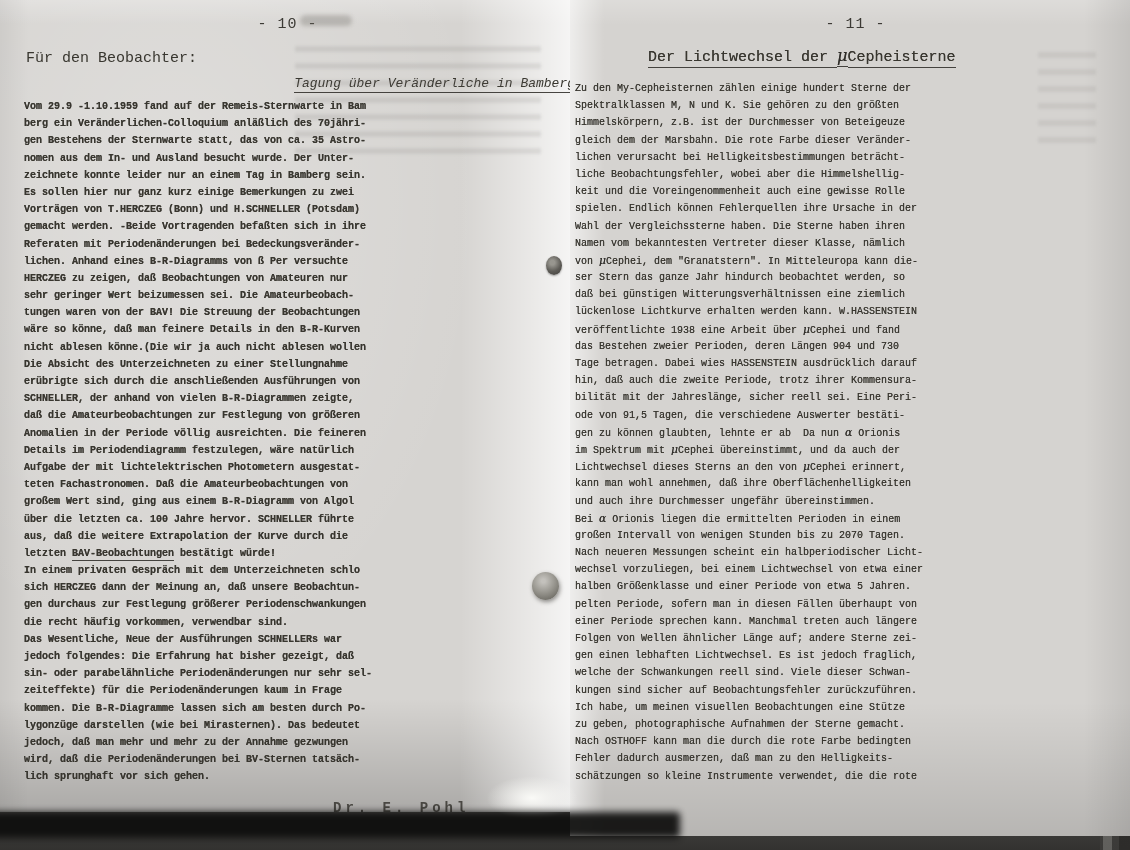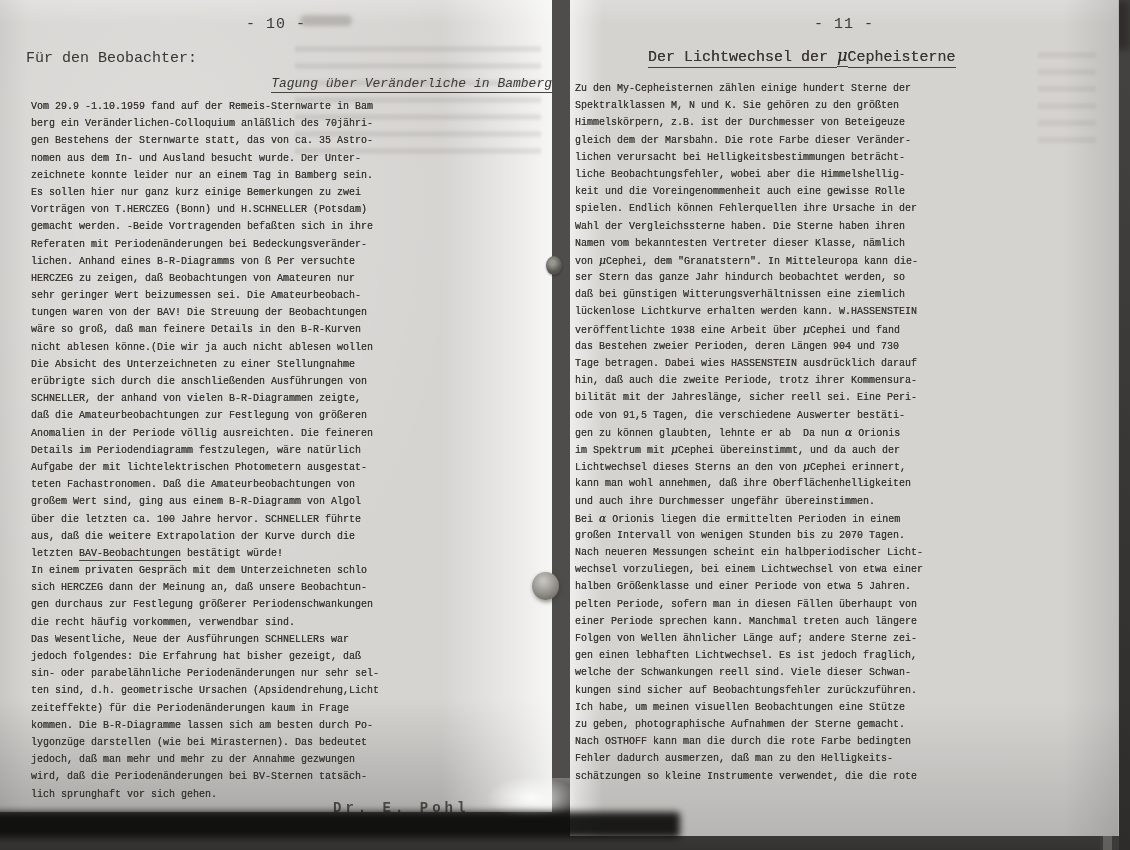--- a/index.html
+++ b/index.html
@@ -22,21 +22,21 @@
     background:linear-gradient(180deg,#b4b3b0 0%,#8d8c89 45%,#605f5c 100%);
   }
   .stack-edge::after{
     content:"";position:absolute;right:0;top:0;width:11px;height:100%;
     background:linear-gradient(180deg,#454442 0%,#2d2c2a 100%);
   }
   .corner-dark{
     position:absolute;right:0;top:0;width:28px;height:50px;
     background:#2e2d2b;filter:blur(4px);
   }
-  .page{position:absolute;top:0;overflow:hidden;}
+  .page{position:absolute;top:0;overflow:hidden;padding-left:23px;}
   .page-left{
     left:0;width:552px;height:812px;background-color:#d6d4d1;
     background-image:
       radial-gradient(ellipse at 30% 25%, rgba(255,255,255,.22), rgba(255,255,255,0) 55%),
       linear-gradient(90deg, rgba(0,0,0,.06) 0%, rgba(0,0,0,0) 5%),
       linear-gradient(90deg, rgba(255,255,255,0) 80%, rgba(255,255,255,.5) 93%, rgba(255,255,255,.8) 100%),
       linear-gradient(180deg, rgba(255,255,255,.25) 0%, rgba(255,255,255,0) 3%, rgba(0,0,0,0) 86%, rgba(0,0,0,.2) 100%);
   }
   .page-right{
     left:570px;width:548px;height:836px;background-color:#d5d3d0;
@@ -48,21 +48,21 @@
   }
   .pagenum{
     position:absolute;top:16px;left:0;width:100%;text-align:center;
     font-size:15px;letter-spacing:1px;color:#3c3a35;
   }
   .kicker{position:absolute;top:50px;left:26px;font-size:15px;}
   .title-left{position:absolute;top:76px;left:0;width:100%;text-align:right;font-size:13px;font-style:italic;}
   .title-right{position:absolute;top:46px;left:78px;font-size:15px;}
   .useg{border-bottom:1.6px solid rgba(52,50,45,.9);padding-bottom:1px;}
   .body{position:absolute;font-size:10px;line-height:17.2px;}
-  .body-left{top:98px;left:31px;}
+  .body-left{top:98px;left:24px;font-weight:bold;}
   .body-right{top:80px;left:5px;}
   .tline{white-space:pre;height:17.2px;}
   .tline span{text-shadow:0 0 .5px rgba(45,43,38,.8);}
   .greek{
     font-family:"DejaVu Serif",serif;font-style:italic;
     font-size:1.08em;color:#2e2c28;
   }
   .signature{
     position:absolute;top:800px;left:333px;font-size:14px;letter-spacing:4px;color:#4a4843;font-weight:bold;
   }
@@ -115,42 +115,41 @@
         <div class="tline"><span>nomen aus dem In- und Ausland besucht wurde. Der Unter-</span></div>
         <div class="tline"><span>zeichnete konnte leider nur an einem Tag in Bamberg sein.</span></div>
         <div class="tline"><span>Es sollen hier nur ganz kurz einige Bemerkungen zu zwei</span></div>
         <div class="tline"><span>Vorträgen von T.HERCZEG (Bonn) und H.SCHNELLER (Potsdam)</span></div>
         <div class="tline"><span>gemacht werden. -Beide Vortragenden befaßten sich in ihre</span></div>
         <div class="tline"><span>Referaten mit Periodenänderungen bei Bedeckungsveränder-</span></div>
         <div class="tline"><span>lichen. Anhand eines B-R-Diagramms von ß Per versuchte</span></div>
         <div class="tline"><span>HERCZEG zu zeigen, daß Beobachtungen von Amateuren nur</span></div>
         <div class="tline"><span>sehr geringer Wert beizumessen sei. Die Amateurbeobach-</span></div>
         <div class="tline"><span>tungen waren von der BAV! Die Streuung der Beobachtungen</span></div>
-        <div class="tline"><span>wäre so groß, daß man feinere Details in den B-R-Kurven</span></div>
+        <div class="tline"><span>wäre so könne, daß man feinere Details in den B-R-Kurven</span></div>
         <div class="tline"><span>nicht ablesen könne.(Die wir ja auch nicht ablesen wollen</span></div>
         <div class="tline"><span>Die Absicht des Unterzeichneten zu einer Stellungnahme</span></div>
         <div class="tline"><span>erübrigte sich durch die anschließenden Ausführungen von</span></div>
         <div class="tline"><span>SCHNELLER, der anhand von vielen B-R-Diagrammen zeigte,</span></div>
         <div class="tline"><span>daß die Amateurbeobachtungen zur Festlegung von größeren</span></div>
         <div class="tline"><span>Anomalien in der Periode völlig ausreichten. Die feineren</span></div>
         <div class="tline"><span>Details im Periodendiagramm festzulegen, wäre natürlich</span></div>
         <div class="tline"><span>Aufgabe der mit lichtelektrischen Photometern ausgestat-</span></div>
         <div class="tline"><span>teten Fachastronomen. Daß die Amateurbeobachtungen von</span></div>
         <div class="tline"><span>großem Wert sind, ging aus einem B-R-Diagramm von Algol</span></div>
         <div class="tline"><span>über die letzten ca. 100 Jahre hervor. SCHNELLER führte</span></div>
         <div class="tline"><span>aus, daß die weitere Extrapolation der Kurve durch die</span></div>
         <div class="tline"><span>letzten </span><span class="useg">BAV-Beobachtungen</span><span> bestätigt würde!</span></div>
         <div class="tline"><span>In einem privaten Gespräch mit dem Unterzeichneten schlo</span></div>
         <div class="tline"><span>sich HERCZEG dann der Meinung an, daß unsere Beobachtun-</span></div>
         <div class="tline"><span>gen durchaus zur Festlegung größerer Periodenschwankungen</span></div>
         <div class="tline"><span>die recht häufig vorkommen, verwendbar sind.</span></div>
         <div class="tline"><span>Das Wesentliche, Neue der Ausführungen SCHNELLERs war</span></div>
         <div class="tline"><span>jedoch folgendes: Die Erfahrung hat bisher gezeigt, daß</span></div>
         <div class="tline"><span>sin- oder parabelähnliche Periodenänderungen nur sehr sel-</span></div>
-        <div class="tline"><span>ten sind, d.h. geometrische Ursachen (Apsidendrehung,Licht</span></div>
         <div class="tline"><span>zeiteffekte) für die Periodenänderungen kaum in Frage</span></div>
         <div class="tline"><span>kommen. Die B-R-Diagramme lassen sich am besten durch Po-</span></div>
         <div class="tline"><span>lygonzüge darstellen (wie bei Mirasternen). Das bedeutet</span></div>
         <div class="tline"><span>jedoch, daß man mehr und mehr zu der Annahme gezwungen</span></div>
         <div class="tline"><span>wird, daß die Periodenänderungen bei BV-Sternen tatsäch-</span></div>
         <div class="tline"><span>lich sprunghaft vor sich gehen.</span></div>
       </div>
     <div class="signature">Dr. E. Pohl</div>
     <div class="ghost ghost-left"></div>
     <div class="smudge"></div>

